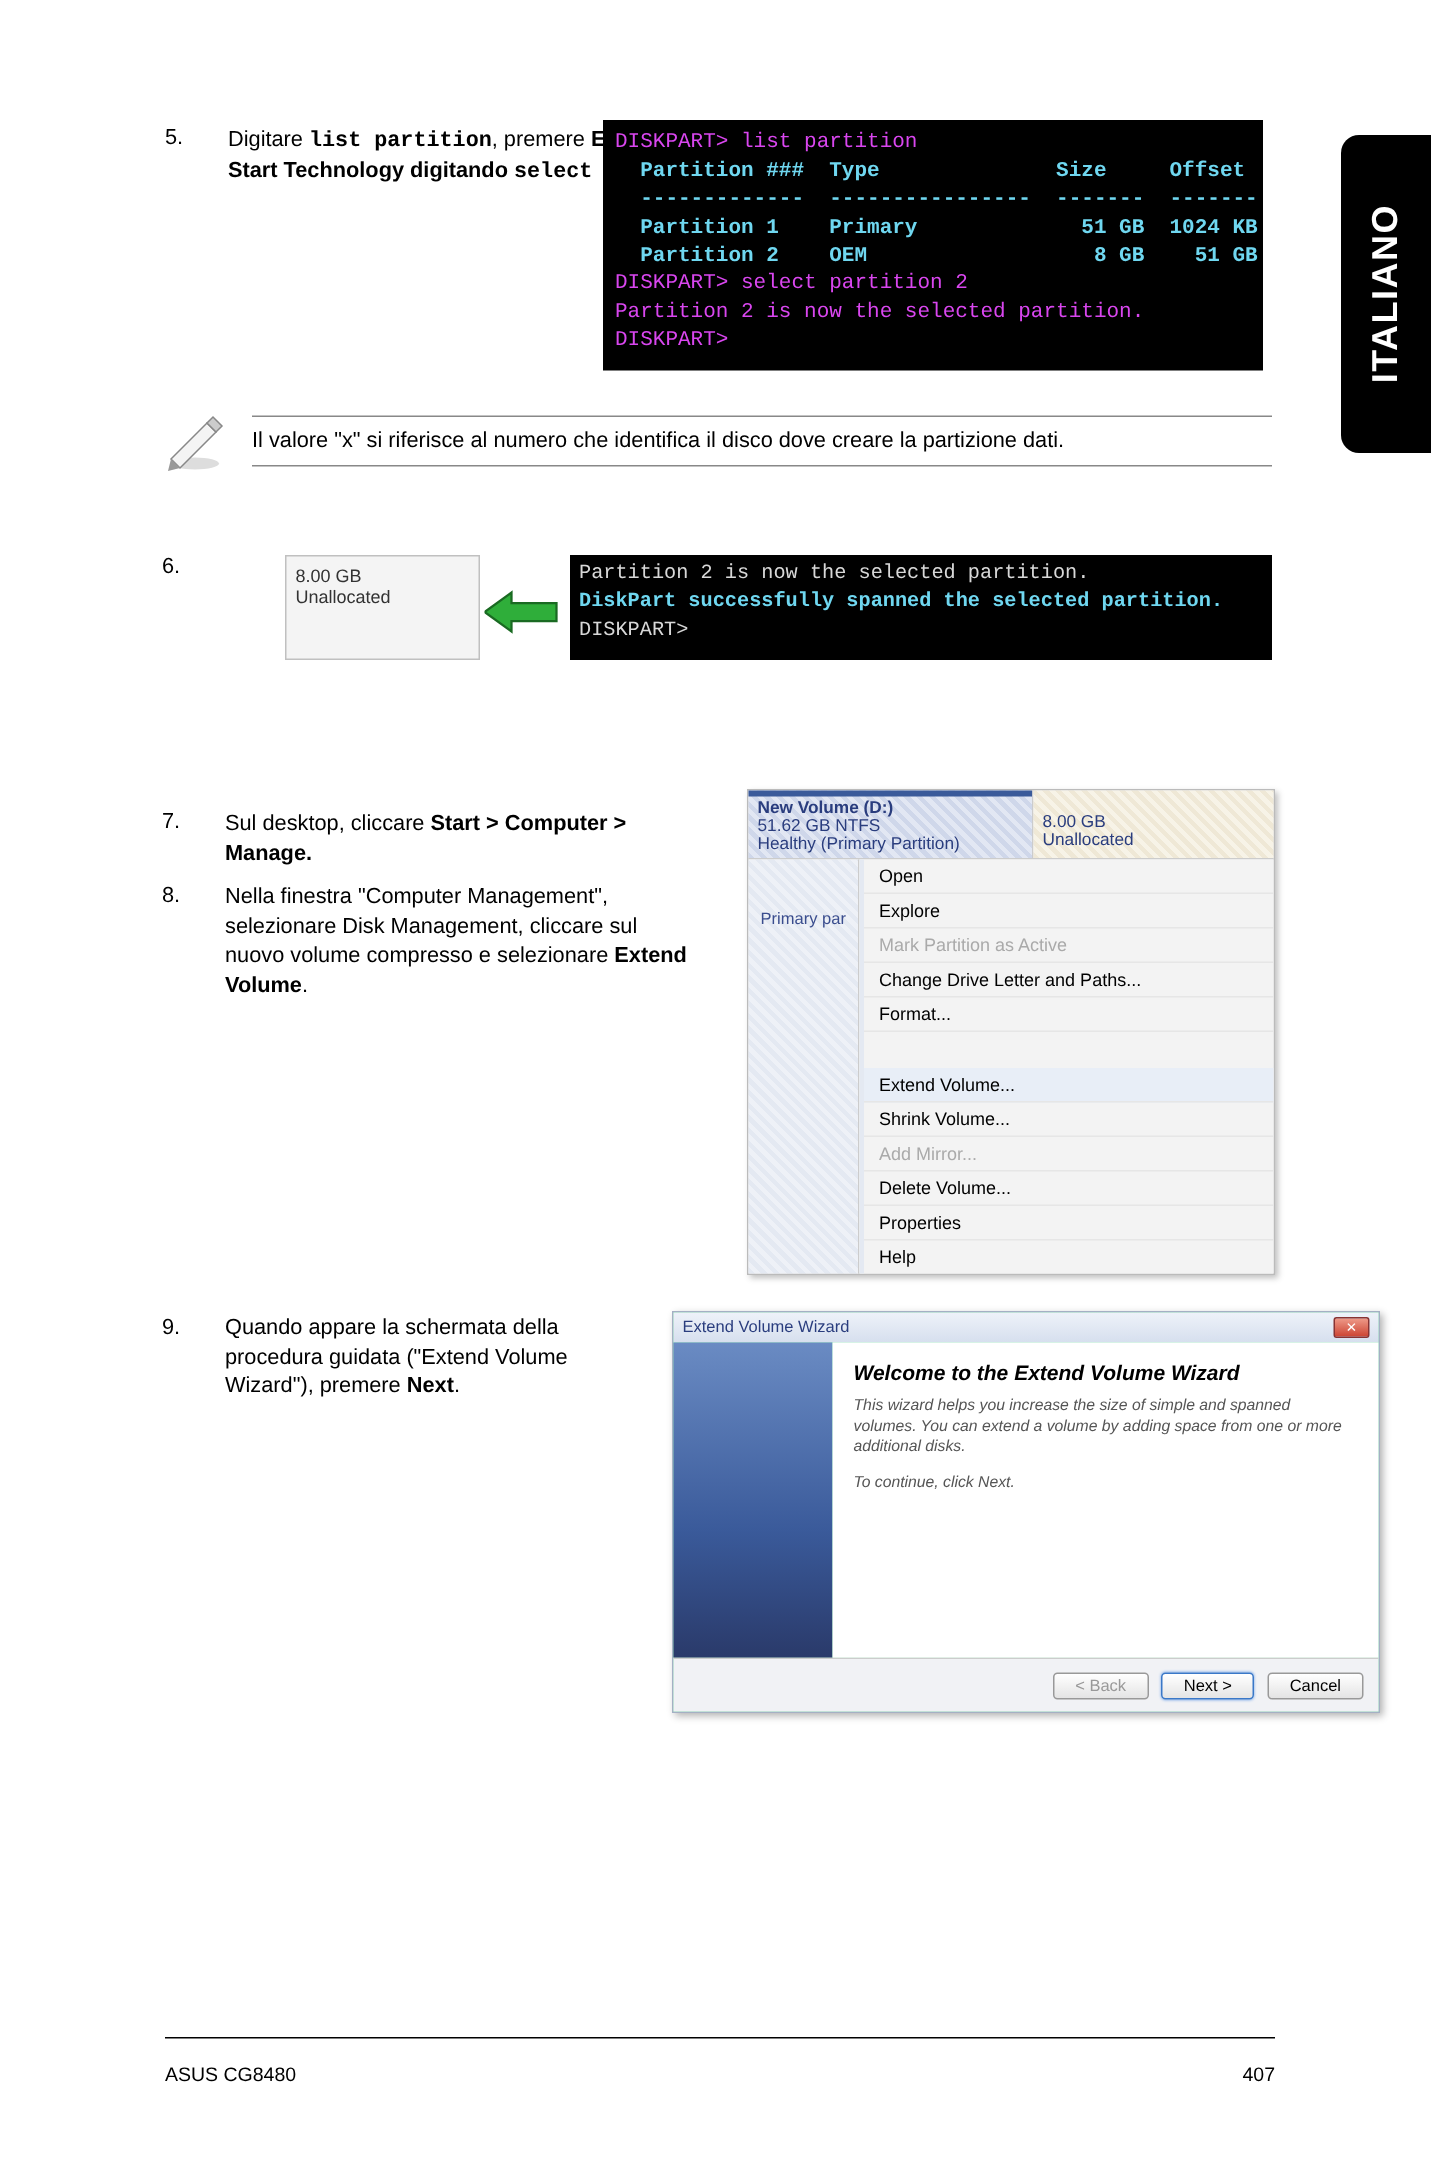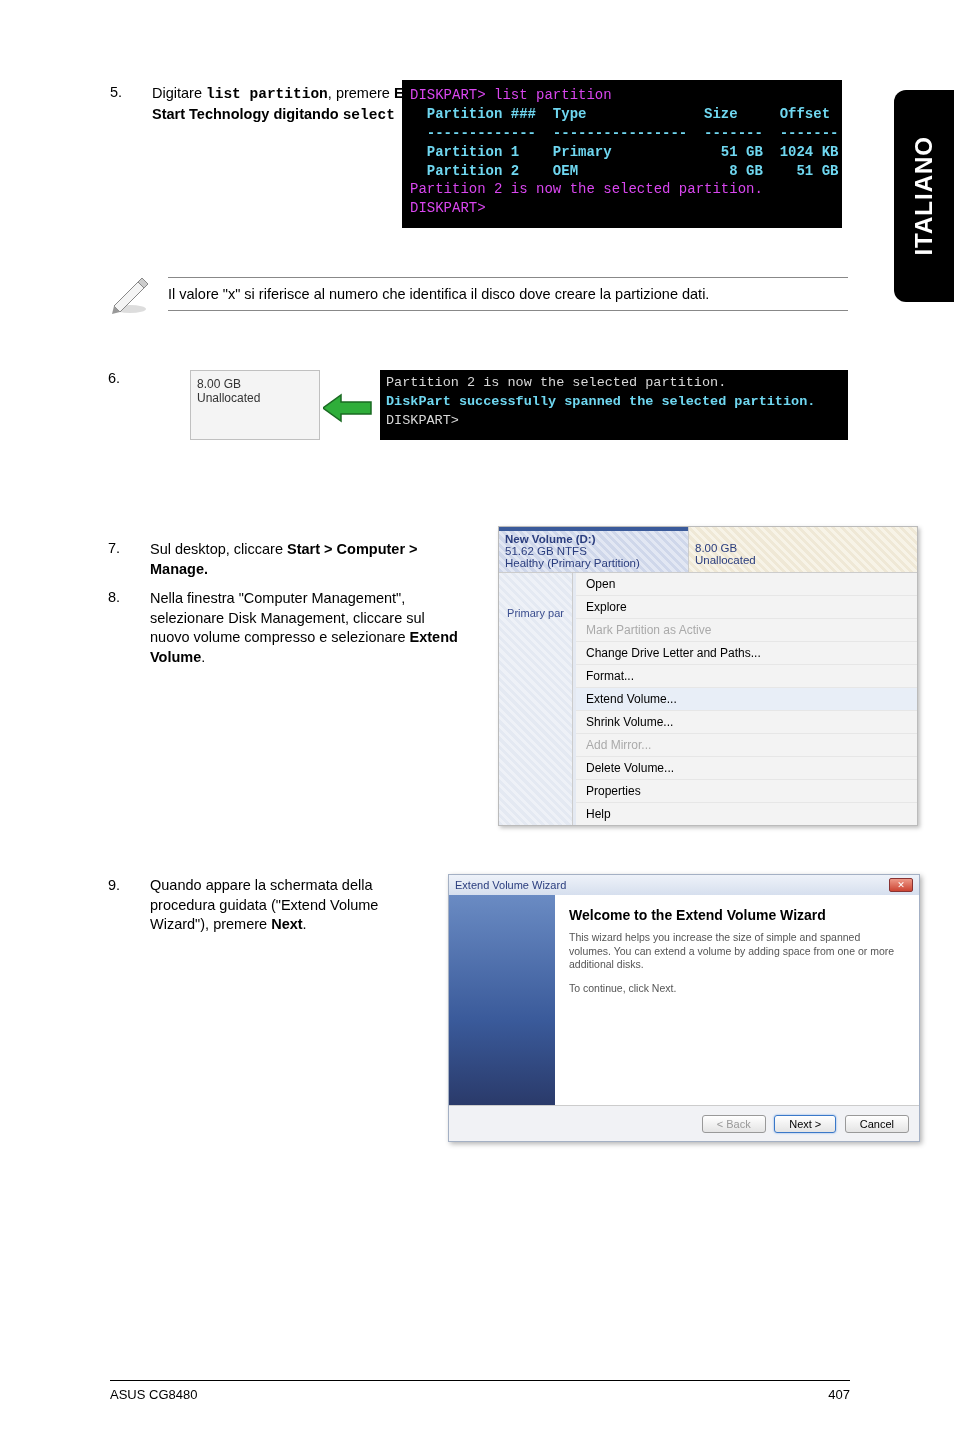--- a/index.html
+++ b/index.html
@@ -137,21 +137,21 @@
     position: absolute;
     left: 108px;
     top: 540px;
     width: 360px;
   }
 
   .ctxmenu {
     position: absolute;
     left: 498px;
     top: 526px;
-    width: 420px;
+    width: 352px;
     background: #fff;
     border: 1px solid #bbb;
     box-shadow: 2px 2px 4px rgba(0,0,0,0.25);
   }
   .ctxmenu .vol-row { display:flex; border-bottom:1px solid #ccc; }
   .ctxmenu .vol-cell {
     padding: 3px 6px;
     font-size: 11.5px;
     color: #2a3d7e;
   }
@@ -180,21 +180,21 @@
     border-left:3px solid #e4e9f2;
   }
   .ctxmenu .menu-item {
     padding: 4px 10px;
     font-size: 12px;
     color: #000000;
     border-bottom: 1px solid #e6e6e6;
     position: relative;
   }
   .ctxmenu .menu-item.disabled { color: #aaa; }
-  .ctxmenu .menu-item.highlight { background:#e8eef7; }
+  .ctxmenu .menu-item.highlight { background:#e8eef7;margin-top:24px; }
 
   .step9 {
     position: absolute;
     left: 108px;
     top: 876px;
     width: 320px;
     font-size: 14.5px;
     line-height: 1.35;
   }
 
@@ -219,21 +219,21 @@
   .wizard .titlebar .closebtn {
     width: 24px; height: 14px;
     background: linear-gradient(#e98,#c43);
     border: 1px solid #833;
     border-radius: 2px;
     color:#fff;
     font-size:9px;
     text-align:center;
     line-height:12px;
   }
-  .wizard .body { display:flex; min-height: 210px; }
+  .wizard .body { display:flex; min-height: 210px; font-style: italic; }
   .wizard .sidebar {
     width: 106px;
     background: linear-gradient(#6a8bc3,#3a5a9a 60%,#2a3a6a);
   }
   .wizard .main {
     flex:1;
     background:#fff;
     padding: 12px 14px;
     font-size: 11px;
     color:#333;
@@ -254,24 +254,24 @@
     border: 1px solid #999;
     border-radius: 3px;
     min-width: 62px;
   }
   .wizard .footer button.primary { border:1px solid #3a78c8; box-shadow: 0 0 2px #6aa0e8; }
   .wizard .footer button:disabled { color:#999; }
 
   .page-footer {
     position: absolute;
     left: 110px;
-    bottom: 36px;
+    bottom: 48px;
     width: 740px;
     border-top: 1px solid #000;
-    padding-top: 6px;
+    padding-top: 16px;
     display:flex;
     justify-content:space-between;
     font-size: 13px;
   }
 </style>
 </head>
 <body>
 
 <div class="side-tab">
   <span>ITALIANO</span>
@@ -285,20 +285,21 @@
     </div>
   </div>
 </div>
 
 <div class="term1">
   <div class="row white">DISKPART&gt; list partition</div>
   <div class="row cyan">  Partition ###  Type              Size     Offset</div>
   <div class="row cyan hr">  -------------  ----------------  -------  -------</div>
   <div class="row cyan">  Partition 1    Primary             51 GB  1024 KB</div>
   <div class="row cyan">  Partition 2    OEM                  8 GB    51 GB</div>
+  <div class="row white">DISKPART&gt; select partition 2</div>
   <div class="row white">Partition 2 is now the selected partition.</div>
   <div class="row white">DISKPART&gt;</div>
 </div>
 
 <div class="note-block">
   <svg class="pencil" viewBox="0 0 44 44">
     <ellipse cx="22" cy="37" rx="16" ry="4" fill="#ddd"></ellipse>
     <path d="M6 34 L30 10 L36 16 L12 40 Z" fill="#f4f4f4" stroke="#888"></path>
     <path d="M30 10 L36 16 L40 12 L34 6 Z" fill="#ccc" stroke="#888"></path>
     <path d="M6 34 L12 40 L4 42 Z" fill="#999"></path>

